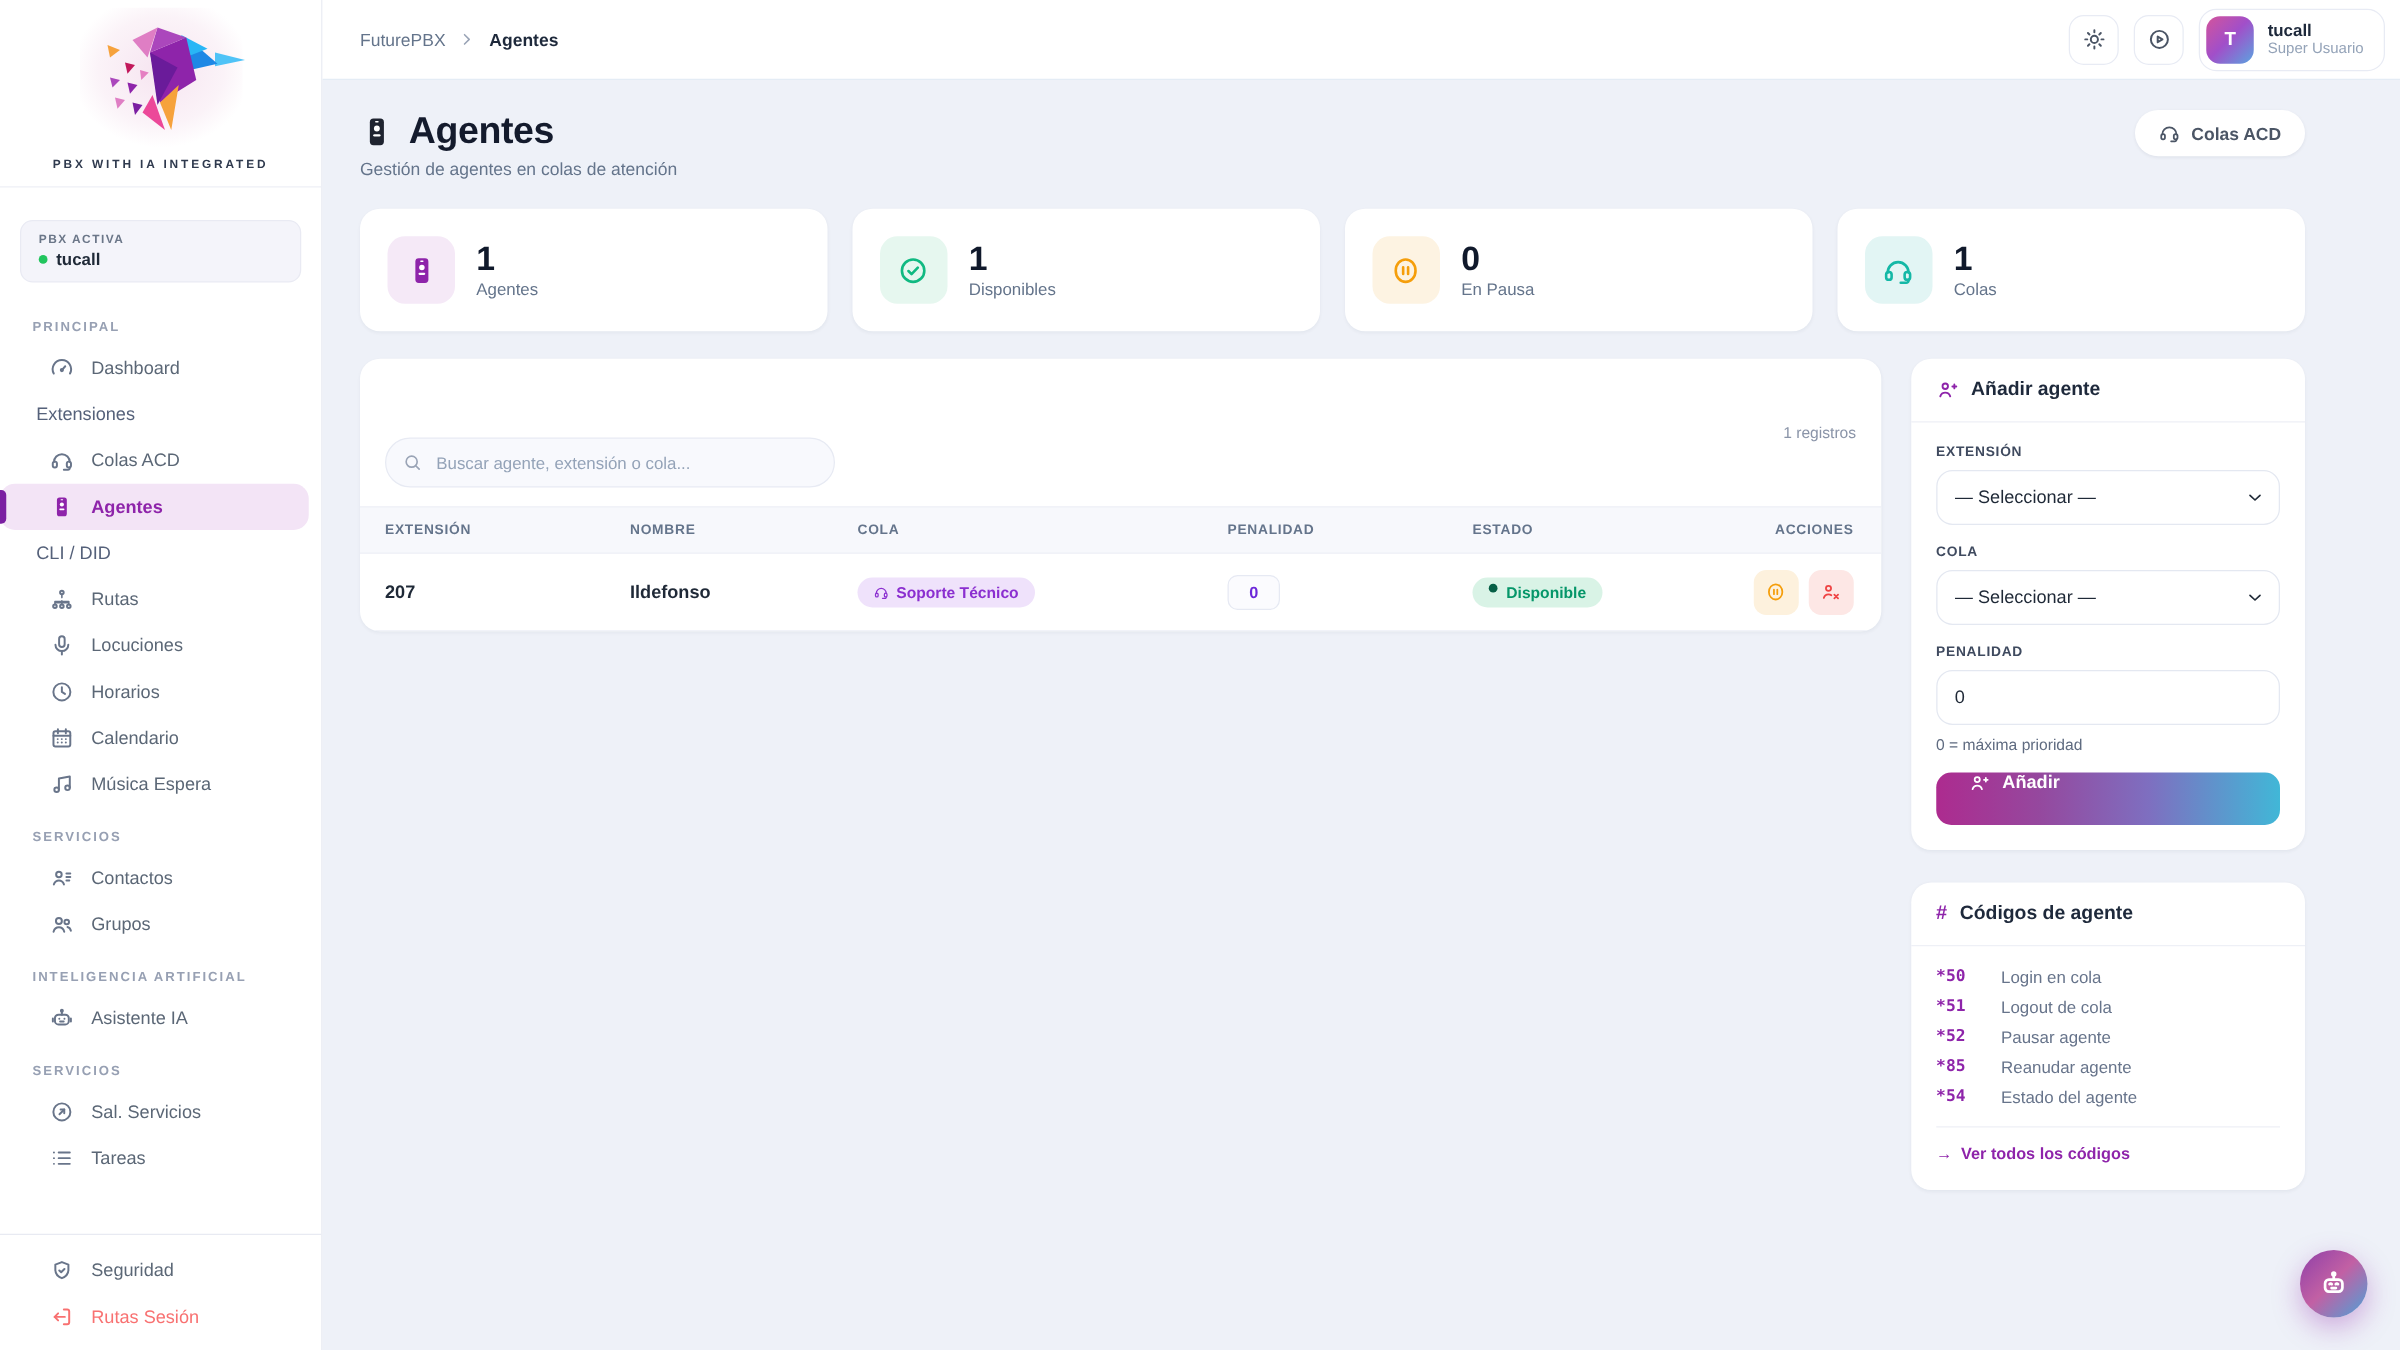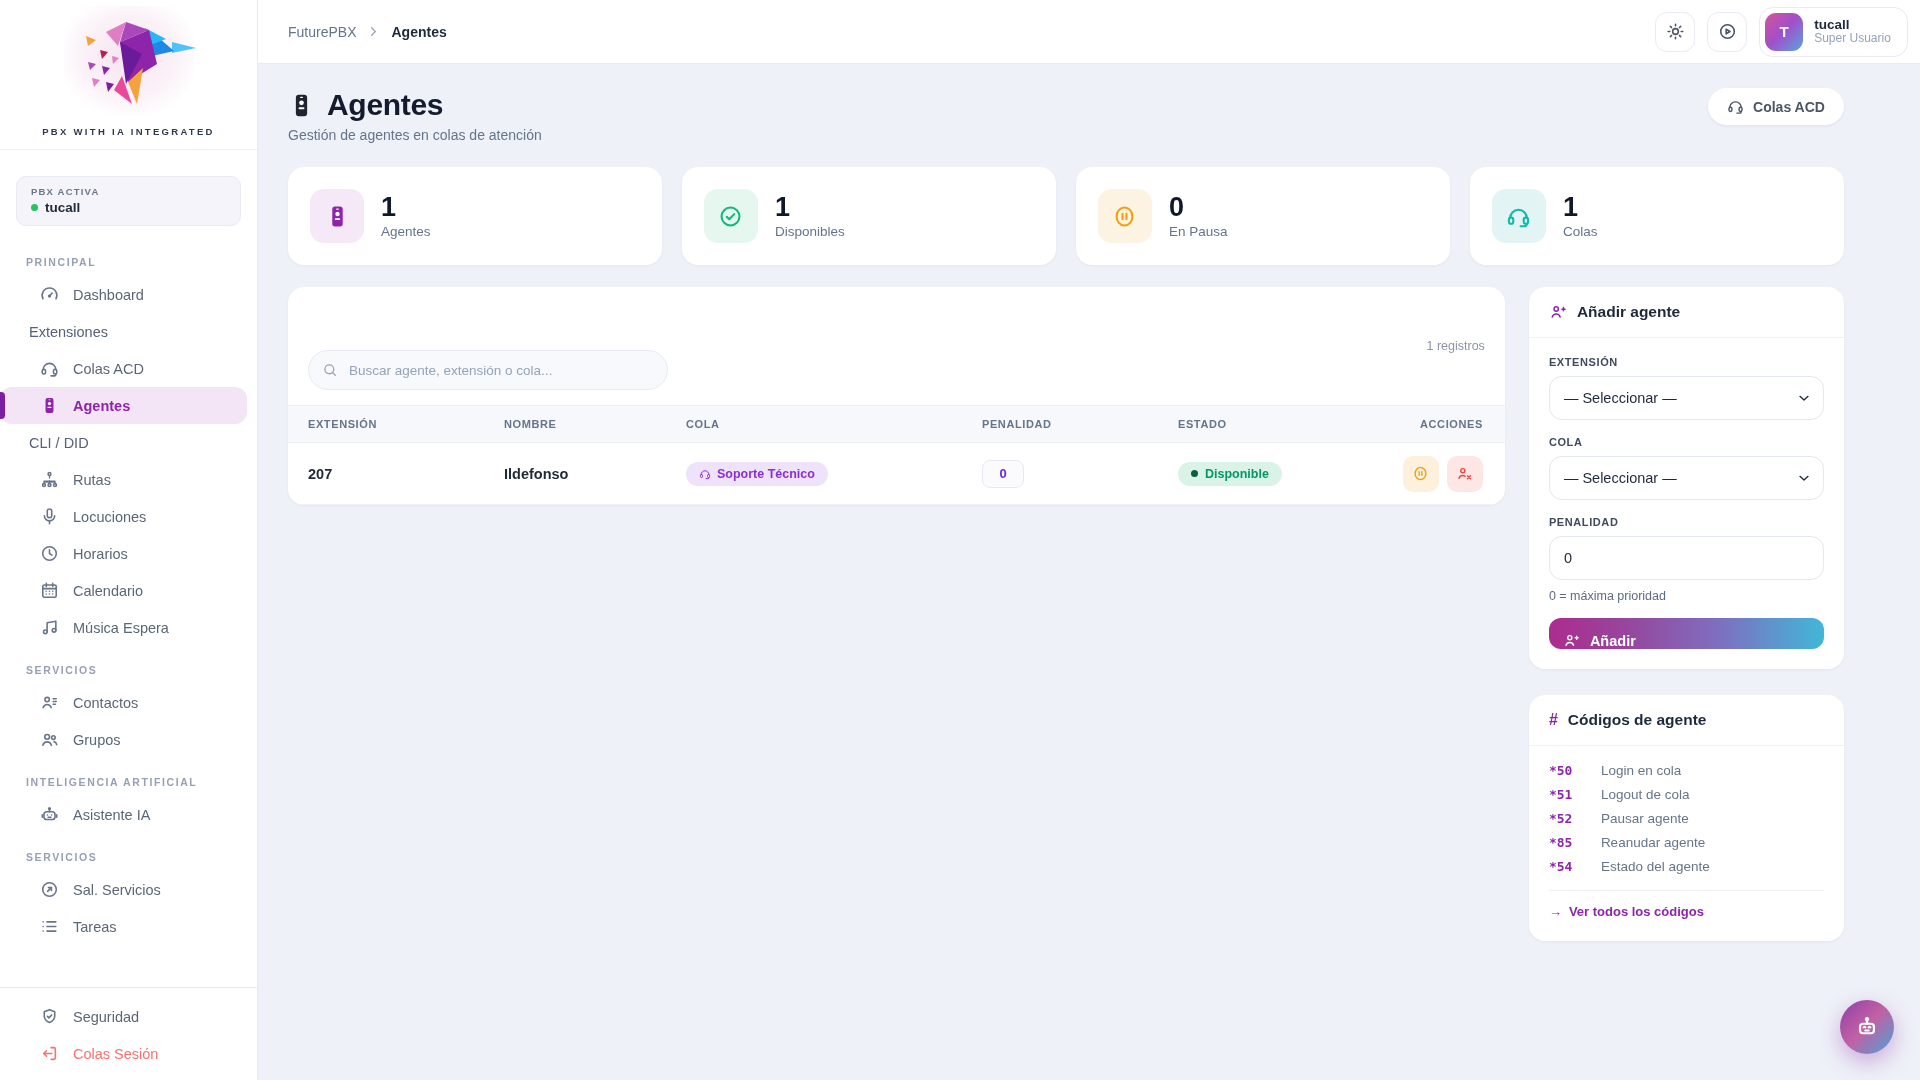--- a/index.html
+++ b/index.html
@@ -71,41 +71,41 @@
   .tbl-head,.tbl-row { display:grid; grid-template-columns:196px 182px 296px 196px 242px 1fr; align-items:center; }
   .tbl-head { background:#f7f8fc; border-top:1px solid #eef0f6; border-bottom:1px solid #eef0f6; }
   .tbl-head > div { font-size:11px; font-weight:700; letter-spacing:.6px; color:#64748b; padding:12px 0 12px 20px; }
   .tbl-head > div:last-child { text-align:right; padding-right:22px; }
   .tbl-row { height:62px; border-bottom:1px solid #f1f3f9; }
   .tbl-row > div { padding-left:20px; }
   .cell-strong { font-size:14.5px; font-weight:700; color:#1f2937; }
   .queue-pill { display:inline-flex; align-items:center; gap:6px; background:#efe2fb; color:#8b2fd0; font-size:12.5px; font-weight:600; border-radius:999px; padding:5px 13px; }
   .queue-pill svg { width:12px; height:12px; }
   .pen-box { display:inline-flex; align-items:center; justify-content:center; min-width:42px; height:28px; background:#fbfbfe; border:1px solid #e6e9f3; border-radius:8px; font-size:13px; font-weight:700; color:#6d28d9; }
-  .status-pill { display:inline-flex; align-items:center; gap:7px; background:#d9f3e6; color:#059669; font-size:12.5px; font-weight:700; border-radius:999px; padding:5px 13px; }
+  .status-pill { display:inline-flex; align-items:flex-start; gap:7px; background:#d9f3e6; color:#059669; font-size:12.5px; font-weight:700; border-radius:999px; padding:5px 13px; }
   .status-dot { width:7px; height:7px; border-radius:50%; background:#065f46; }
   .row-actions { display:flex; justify-content:flex-end; gap:8px; padding-right:22px; }
   .act-btn { width:36px; height:36px; border:none; border-radius:10px; display:flex; align-items:center; justify-content:center; cursor:pointer; }
   .act-btn svg { width:17px; height:17px; }
   .act-pause { background:#fdf1dd; color:#f59e0b; }
   .act-remove { background:#fde7e5; color:#ef4444; }
 
   .right-col { width:315px; min-width:315px; display:flex; flex-direction:column; gap:26px; }
   .panel { background:#fff; border-radius:16px; box-shadow:0 1px 3px rgba(20,30,60,.05); }
   .panel-head { display:flex; align-items:center; gap:10px; padding:16px 20px; border-bottom:1px solid #eef0f6; }
   .panel-head .ph-ic { width:18px; height:18px; color:#8e24aa; display:flex; }
   .panel-title { font-size:15.5px; font-weight:700; color:#1e293b; }
   .panel-body { padding:18px 20px 20px; }
   .f-label { font-size:11px; font-weight:700; letter-spacing:.6px; color:#3f4a5f; margin-bottom:8px; }
   .sel-wrap { position:relative; margin-bottom:16px; }
   .sel-wrap select { width:100%; height:44px; border:1px solid #e4e8f1; border-radius:13px; background:#fff; font-size:14.5px; color:#1f2937; padding:0 36px 0 14px; appearance:none; -webkit-appearance:none; font-family:inherit; outline:none; }
   .sel-wrap .chev { position:absolute; right:12px; top:50%; transform:translateY(-50%); width:16px; height:16px; color:#1f2937; pointer-events:none; }
   .txt-input { width:100%; height:44px; border:1px solid #e4e8f1; border-radius:13px; font-size:14.5px; color:#1f2937; padding:0 14px; font-family:inherit; outline:none; }
   .helper { font-size:12.5px; color:#5f6b80; margin:9px 0 15px; }
-  .grad-btn { width:100%; height:31px; border:none; border-radius:12px; display:flex; align-items:flex-end; justify-content:flex-start; gap:10px; padding-left:14px; background:linear-gradient(90deg,#ad2b8f 0%,#95489e 30%,#7e6fc0 62%,#41b7d7 100%); color:#fff; font-size:14.5px; font-weight:700; cursor:pointer; font-family:inherit; }
+  .grad-btn { width:100%; height:42px; border:none; border-radius:12px; display:flex; align-items:flex-start; justify-content:flex-start; gap:10px; padding-left:26px; background:linear-gradient(90deg,#ad2b8f 0%,#95489e 30%,#7e6fc0 62%,#41b7d7 100%); color:#fff; font-size:14.5px; font-weight:700; cursor:pointer; font-family:inherit; }
   .grad-btn svg { width:17px; height:17px; }
   .hash-sym { font-size:16px; font-weight:800; color:#8e24aa; }
   .code-row { display:flex; align-items:center; padding:4.5px 0; }
   .code-key { width:52px; font-family:"DejaVu Sans Mono","Liberation Mono",monospace; font-size:13px; font-weight:700; color:#8e24aa; }
   .code-desc { font-size:13.5px; color:#67748b; }
   .codes-divider { border-top:1px solid #eef0f6; margin:12px 0 0; }
   .codes-link { display:flex; align-items:center; gap:7px; padding:13px 0 2px; font-size:13px; font-weight:600; color:#8e24aa; cursor:pointer; }
 
   .fab { position:absolute; right:26px; bottom:26px; width:54px; height:54px; border-radius:50%; border:none; background:linear-gradient(135deg,#8e3fa8 0%,#c260a4 48%,#4aa3d8 100%); box-shadow:0 8px 22px rgba(142,36,170,.35); display:flex; align-items:center; justify-content:center; color:#fff; cursor:pointer; }
   .fab svg { width:26px; height:26px; }
@@ -325,21 +325,21 @@
           <span>Seguridad</span>
         </div>
         <div class="nav-item danger">
           <span class="nv-ic">
             <svg viewBox="0 0 24 24" class="ic" width="100%" height="100%">
               <path d="M14 4.6h3.4a2 2 0 0 1 2 2v10.8a2 2 0 0 1-2 2H14"></path>
               <path d="M8.2 8.5L4.7 12l3.5 3.5"></path>
               <path d="M4.7 12H15"></path>
             </svg>
           </span>
-          <span>Colas Sesión</span>
+          <span>Rutas Sesión</span>
         </div>
       </div>
   </aside>
 
   <div class="main">
 
     <header class="topbar">
       <div class="breadcrumb">
         <span class="bc-root">FuturePBX</span>
         <span class="bc-sep">

